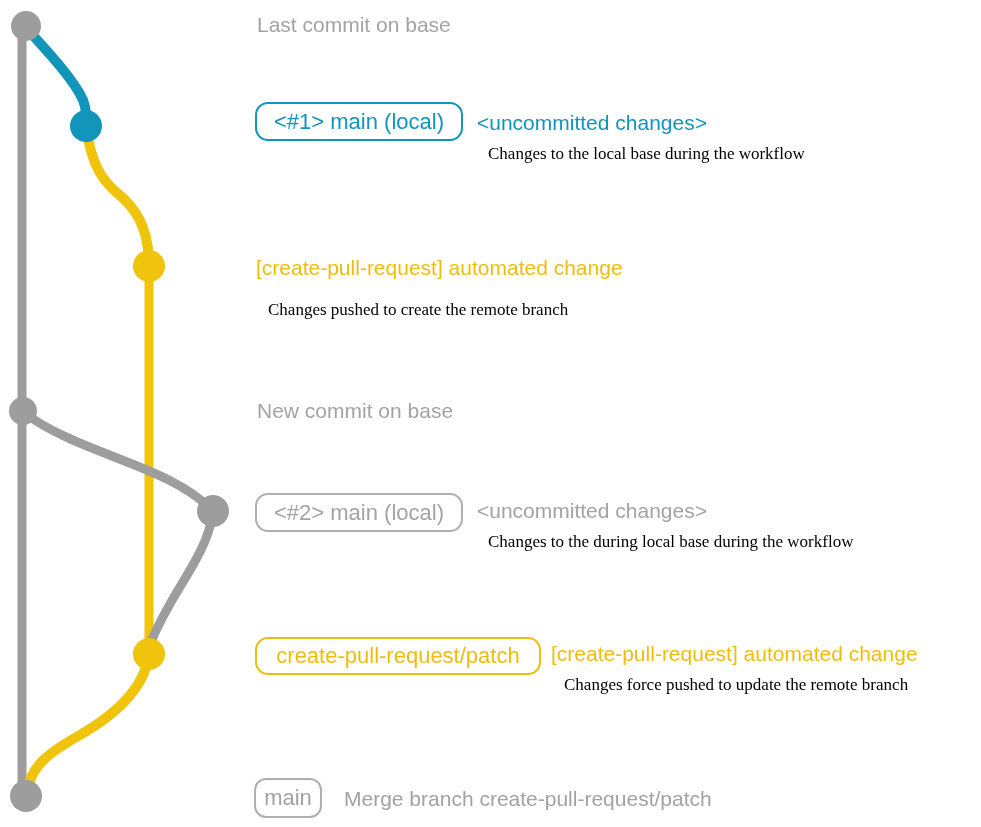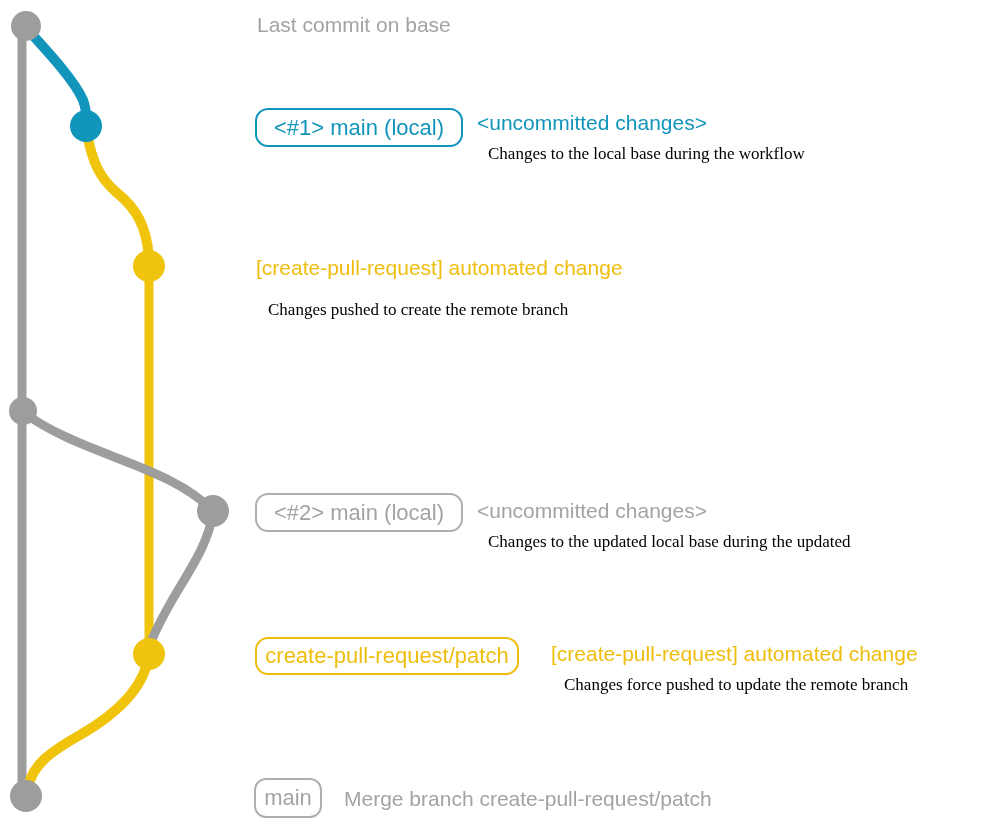--- a/index.html
+++ b/index.html
@@ -50,37 +50,38 @@
     <circle class="fill-blue" cx="86" cy="126" r="16"></circle>
     <circle class="fill-yellow" cx="149" cy="266" r="16"></circle>
     <circle class="fill-gray" cx="23" cy="411" r="14"></circle>
     <circle class="fill-gray" cx="213" cy="511" r="16"></circle>
     <circle class="fill-yellow" cx="149" cy="654" r="16"></circle>
     <circle class="fill-gray" cx="26" cy="796" r="16"></circle>
   </svg>
 
   <div class="abs h t-gray" style="left:257px;top:12px;">Last commit on base</div>
 
-  <div class="abs badge badge-blue" style="left:255px;top:108px;width:208px;height:39px;">
+  <div class="abs badge badge-blue" style="left:255px;top:102px;width:208px;height:39px;">
     <span>&lt;#1&gt; main (local)</span>
   </div>
   <div class="abs h t-blue" style="left:477px;top:110px;">&lt;uncommitted changes&gt;</div>
   <div class="abs caption" style="left:488px;top:144px;">Changes to the local base during the workflow</div>
 
   <div class="abs h t-yellow" style="left:256px;top:255px;">[create-pull-request] automated change</div>
   <div class="abs caption" style="left:268px;top:300px;">Changes pushed to create the remote branch</div>
 
+  <div class="abs h t-gray" style="left:257px;top:398px;">New commit on base</div>
 
   <div class="abs badge badge-gray" style="left:255px;top:493px;width:208px;height:39px;">
     <span>&lt;#2&gt; main (local)</span>
   </div>
   <div class="abs h t-gray" style="left:477px;top:498px;">&lt;uncommitted changes&gt;</div>
-  <div class="abs caption" style="left:488px;top:532px;">Changes to the updated local base during the updated</div>
+  <div class="abs caption" style="left:488px;top:532px;">Changes to the during local base during the workflow</div>
 
-  <div class="abs badge badge-yellow" style="left:255px;top:637px;width:264px;height:38px;">
+  <div class="abs badge badge-yellow" style="left:255px;top:637px;width:286px;height:38px;">
     <span>create-pull-request/patch</span>
   </div>
   <div class="abs h t-yellow" style="left:551px;top:641px;">[create-pull-request] automated change</div>
   <div class="abs caption" style="left:564px;top:675px;">Changes force pushed to update the remote branch</div>
 
   <div class="abs badge badge-gray" style="left:254px;top:778px;width:68px;height:40px;border-radius:12px;">
     <span>main</span>
   </div>
   <div class="abs h t-gray" style="left:344px;top:786px;">Merge branch create-pull-request/patch</div>
 

